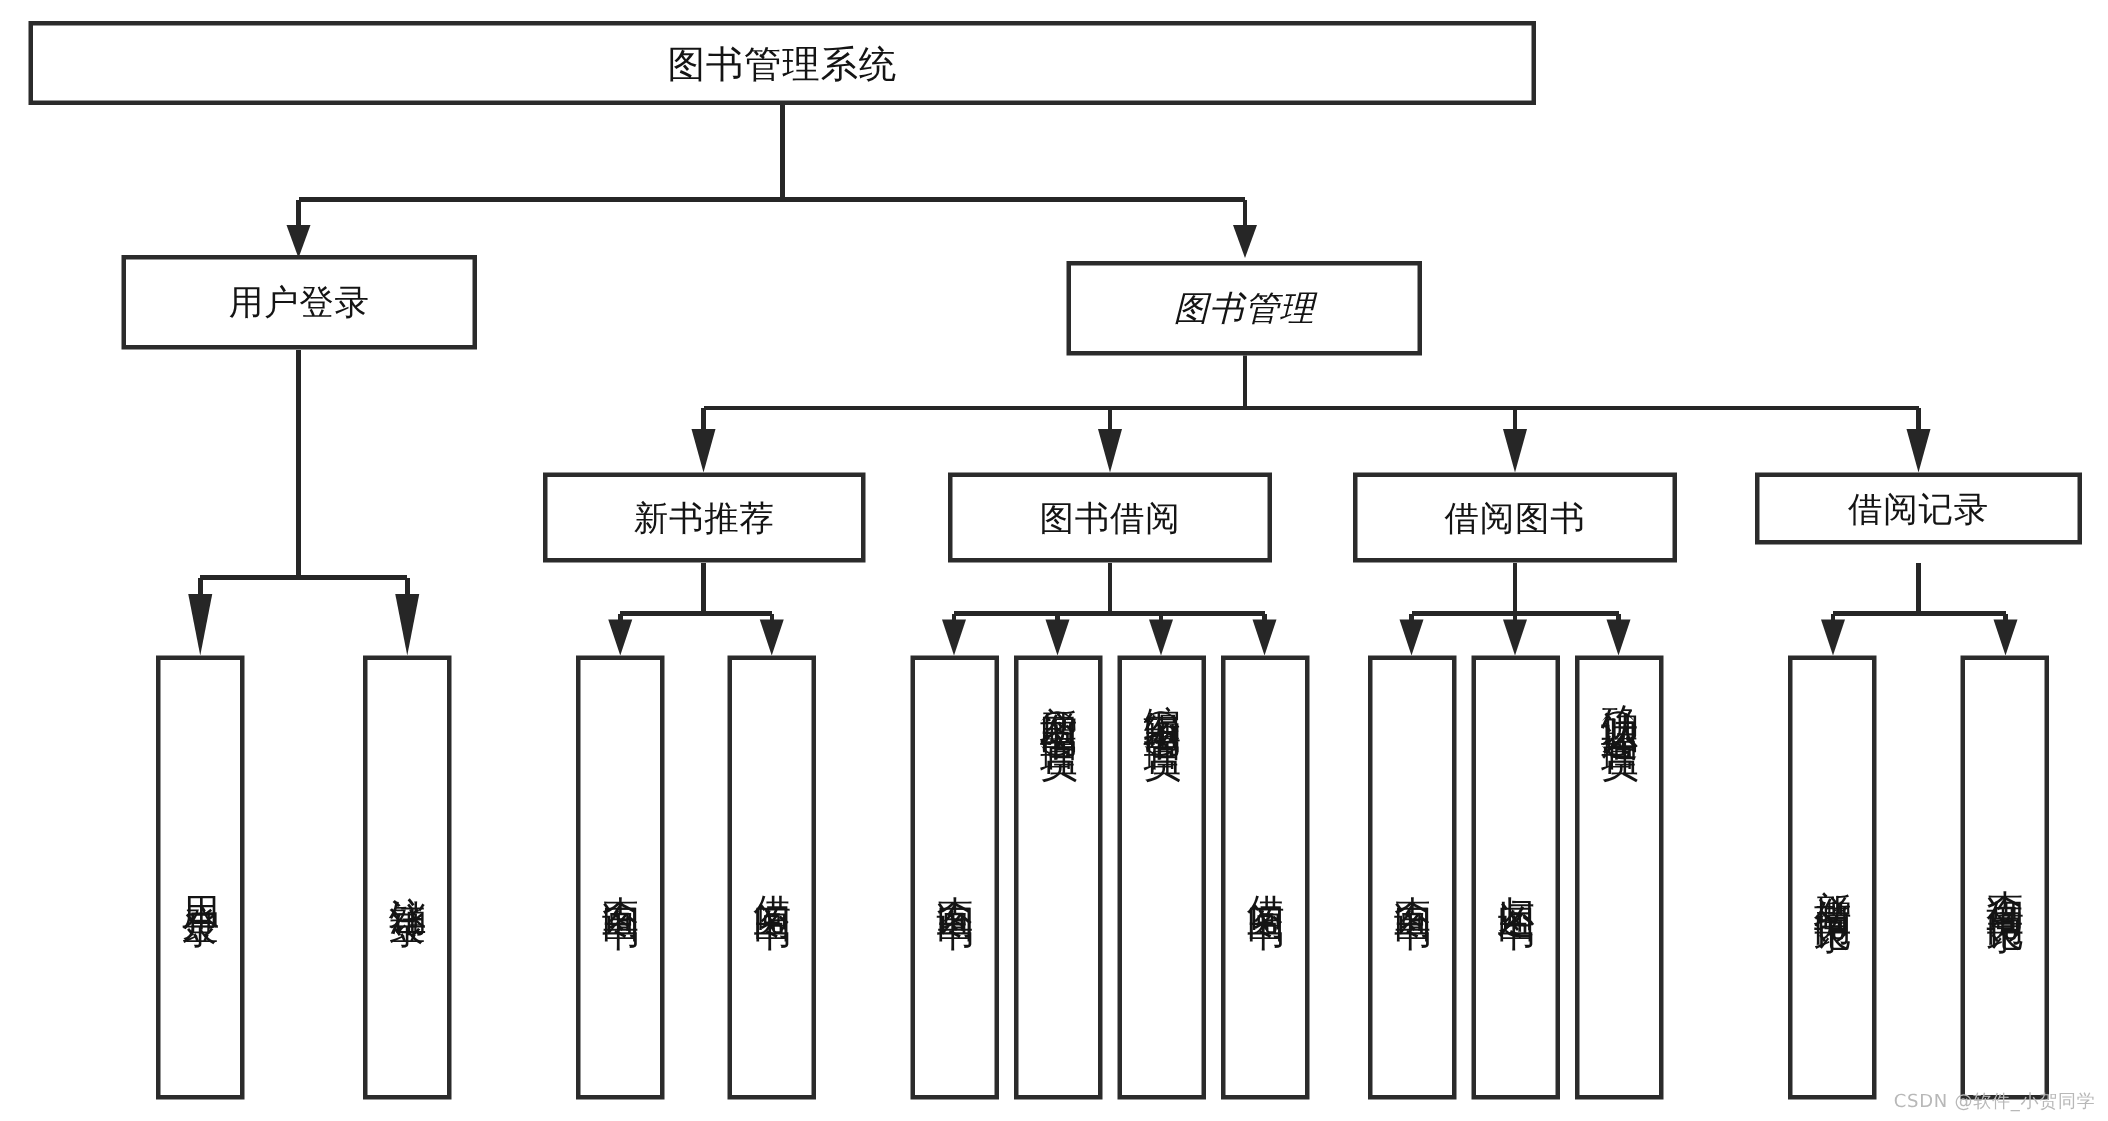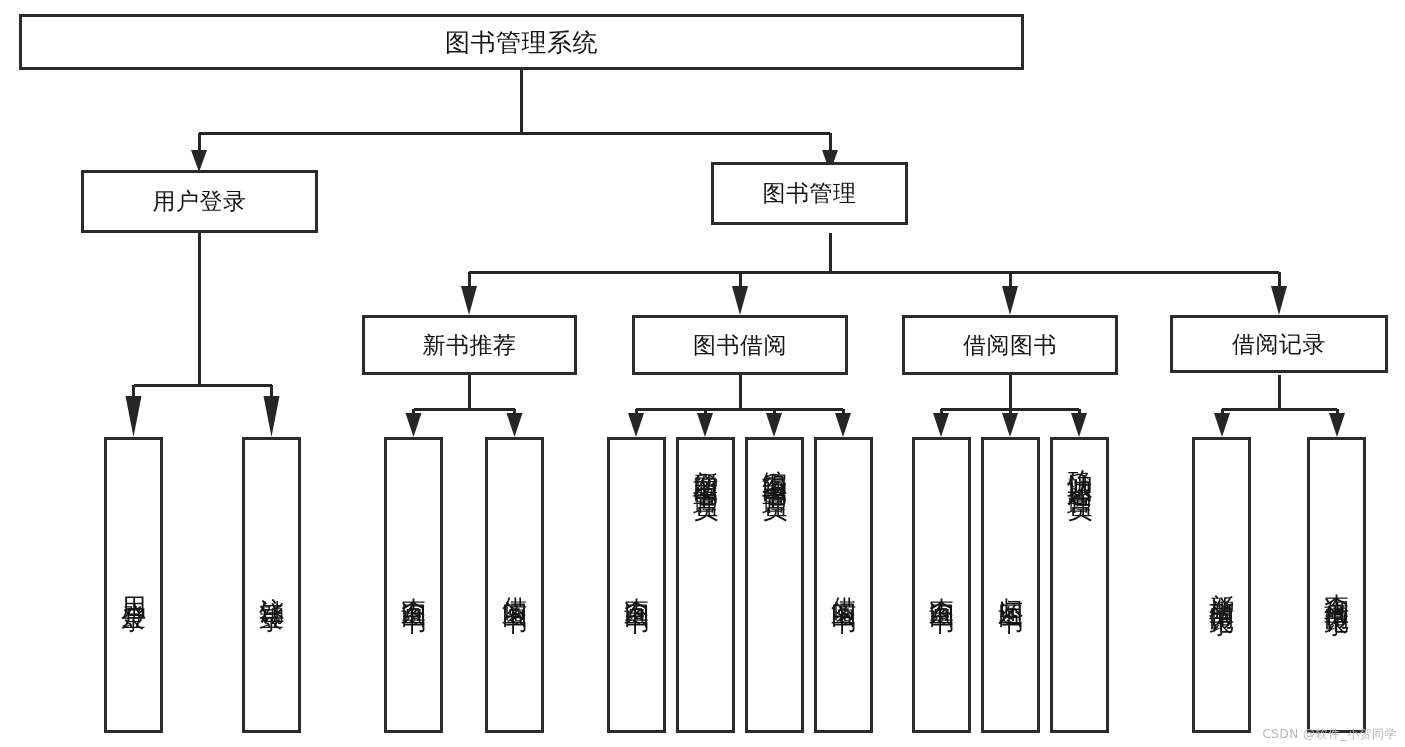--- a/index.html
+++ b/index.html
@@ -147,37 +147,37 @@
   </svg>
 
   <div class="node root" style="left:19px; top:14px; width:1005px; height:56px;">
     <span>图书管理系统</span>
   </div>
 
   <div class="node lvl2" style="left:81px; top:170px; width:237px; height:63px;">
     <span>用户登录</span>
   </div>
 
-  <div class="node lvl2" style="left:711px; top:162px; width:197px; height:63px;">
+  <div class="node lvl2" style="left:711px; top:174px; width:237px; height:63px;font-style:italic;">
     <span>图书管理</span>
   </div>
 
   <div class="node lvl3" style="left:362px; top:315px; width:215px; height:60px;">
     <span>新书推荐</span>
   </div>
 
   <div class="node lvl3" style="left:632px; top:315px; width:216px; height:60px;">
     <span>图书借阅</span>
   </div>
 
   <div class="node lvl3" style="left:902px; top:315px; width:216px; height:60px;">
     <span>借阅图书</span>
   </div>
 
-  <div class="node lvl3" style="left:1170px; top:315px; width:218px; height:58px;">
+  <div class="node lvl3" style="left:1170px; top:315px; width:218px; height:48px;">
     <span>借阅记录</span>
   </div>
 
   <div class="node leaf" style="left:104px; top:437px; width:59px; height:296px;">
     <span>用户登录</span>
   </div>
 
   <div class="node leaf" style="left:242px; top:437px; width:59px; height:296px;">
     <span>注销登录</span>
   </div>

